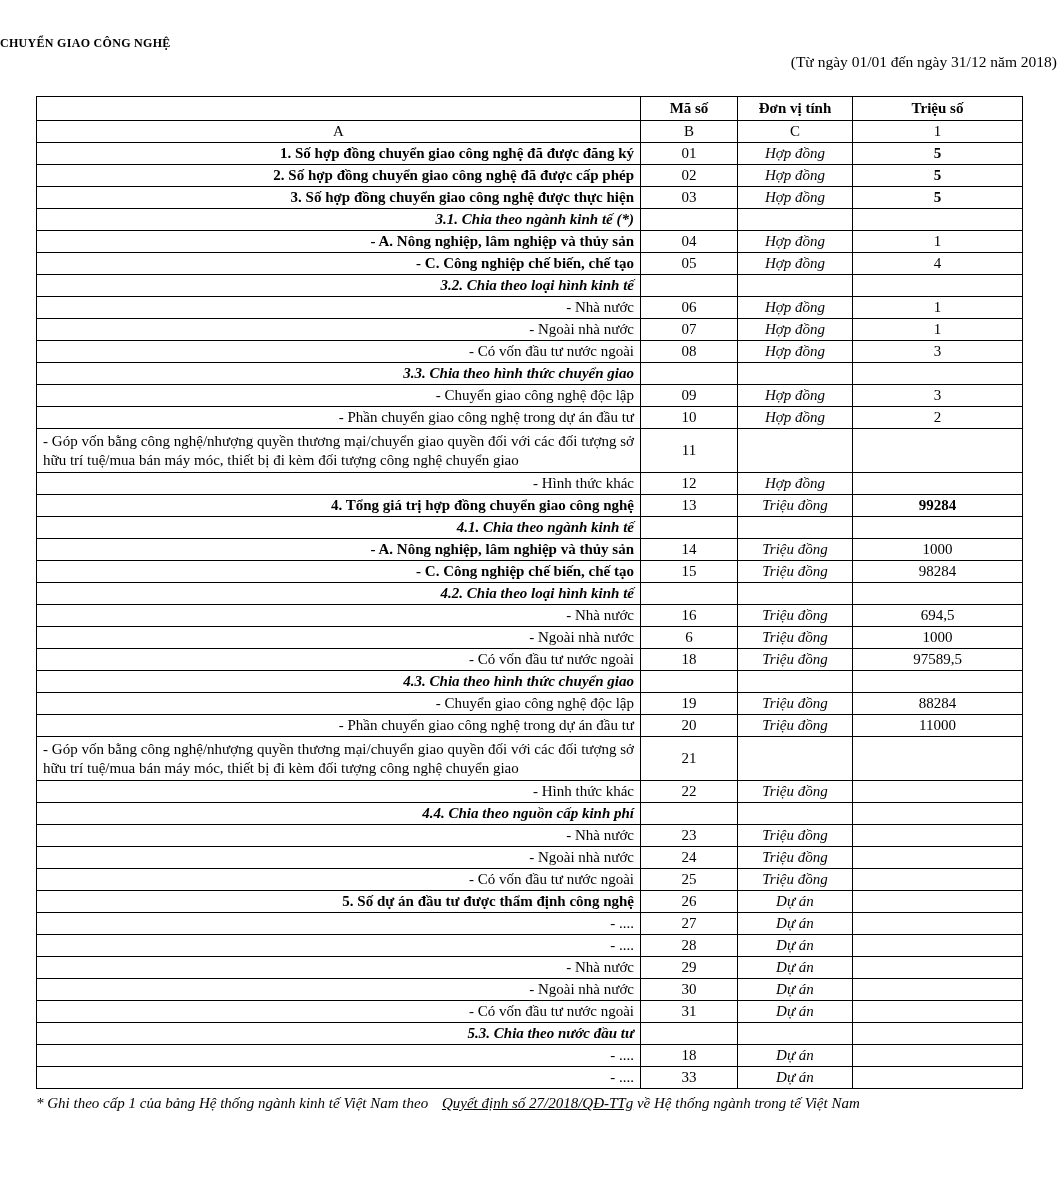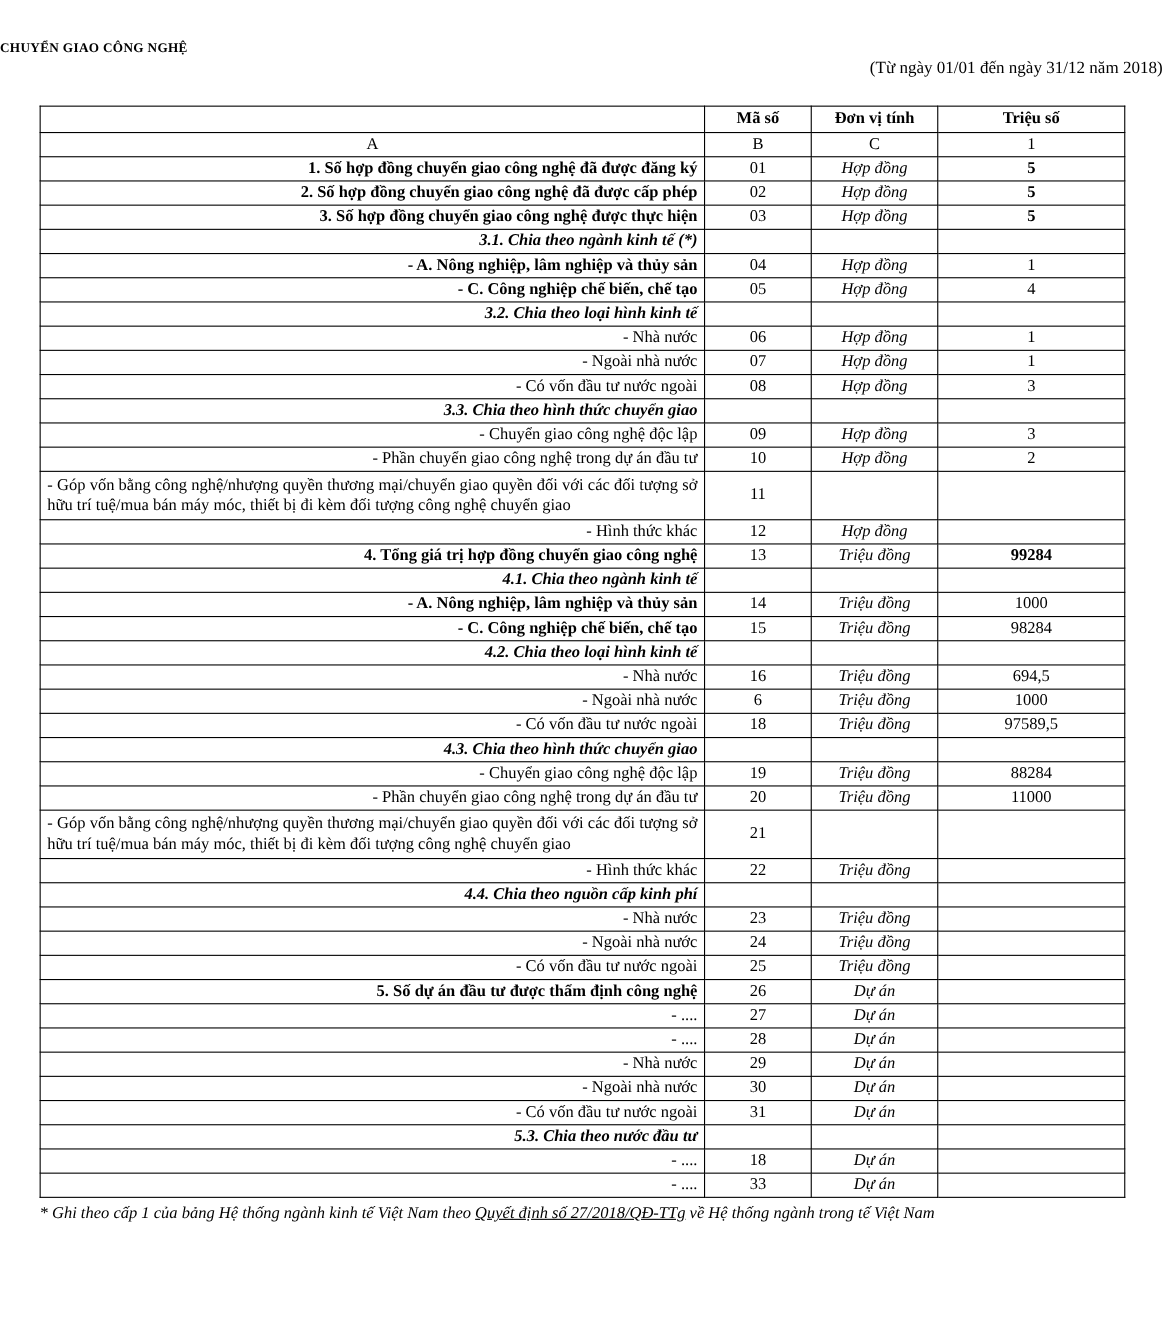--- a/index.html
+++ b/index.html
@@ -57,21 +57,21 @@
   tr.r-bi td.lbl { font-weight: bold; font-style: italic; }
   td.tot-bold { font-weight: bold; }
   tr.r-tall td.lbl { text-align: justify; }
   tr.r-tall td { height: 44px; }
   .footnote {
     margin: 6px 0 0 36px;
     font-style: italic;
     font-size: 15px;
     width: 986px;
   }
-  .footnote .fn-link { text-decoration: underline; }
+  .footnote .fn-link { text-decoration: underline; margin-left: 10px; }
 </style>
 </head>
 <body>
 
 <div class="page">
 
   <div class="doc-title">CHUYỂN GIAO CÔNG NGHỆ</div>
   <div class="doc-subtitle">(Từ ngày 01/01 đến ngày 31/12 năm 2018)</div>
 
   <table class="main">

